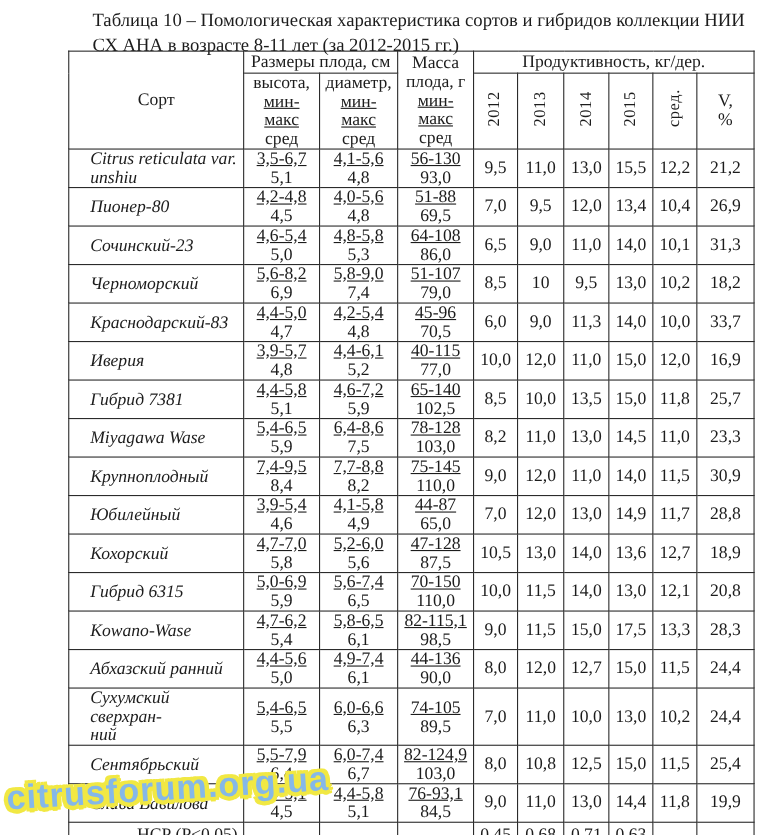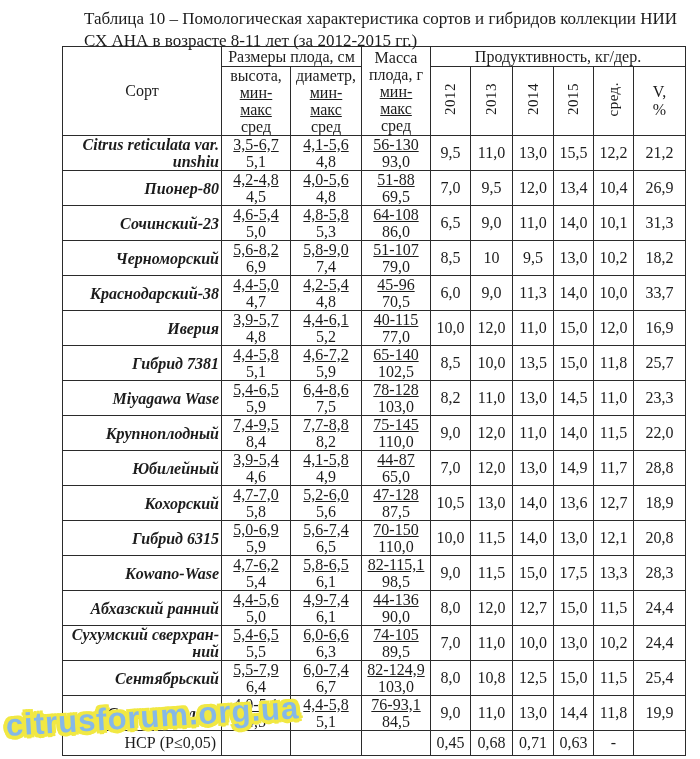--- a/index.html
+++ b/index.html
@@ -23,23 +23,22 @@
   thead tr.sub th { height:68px; }
   .hdr-lines div { line-height:17px; }
   .u { text-decoration:underline; }
   .rot span {
     display:inline-block; writing-mode:vertical-rl; transform:rotate(180deg);
     font-size:15px; letter-spacing:0.5px;
   }
   .prelines { white-space:pre-line; }
   tbody td { height:34px; }
   td.name-cell {
-    text-align:right; padding-left:5px; font-style:italic; white-space:pre-line;
+    text-align:left; padding-left:19px; font-style:italic; white-space:pre-line;
     line-height:17px;
-    font-weight:bold;
   }
   td.frac div { line-height:17px; }
   td.avg-bold { font-weight:normal; }
   tr.footer td { height:24px; font-size:16px; }
   td.footer-label { text-align:right; padding-right:5px; }
   .watermark {
     position:absolute; left:6px; top:708px;
     font-family:"Liberation Sans", sans-serif; font-weight:bold;
     font-size:31px; letter-spacing:1px; transform:rotate(-3.5deg);
     transform-origin:left center; white-space:nowrap;
@@ -178,21 +177,21 @@
           <div>79,0</div>
         </td>
         <td>8,5</td>
         <td>10</td>
         <td>9,5</td>
         <td>13,0</td>
         <td>10,2</td>
         <td>18,2</td>
       </tr>
       <tr>
-        <td class="name-cell">Краснодарский-38</td>
+        <td class="name-cell">Краснодарский-83</td>
         <td class="frac">
           <div class="u">4,4-5,0</div>
           <div>4,7</div>
         </td>
         <td class="frac">
           <div class="u">4,2-5,4</div>
           <div>4,8</div>
         </td>
         <td class="frac">
           <div class="u">45-96</div>
@@ -280,21 +279,21 @@
         </td>
         <td class="frac">
           <div class="u">75-145</div>
           <div>110,0</div>
         </td>
         <td>9,0</td>
         <td>12,0</td>
         <td>11,0</td>
         <td>14,0</td>
         <td>11,5</td>
-        <td>22,0</td>
+        <td>30,9</td>
       </tr>
       <tr>
         <td class="name-cell">Юбилейный</td>
         <td class="frac">
           <div class="u">3,9-5,4</div>
           <div>4,6</div>
         </td>
         <td class="frac">
           <div class="u">4,1-5,8</div>
           <div>4,9</div>

